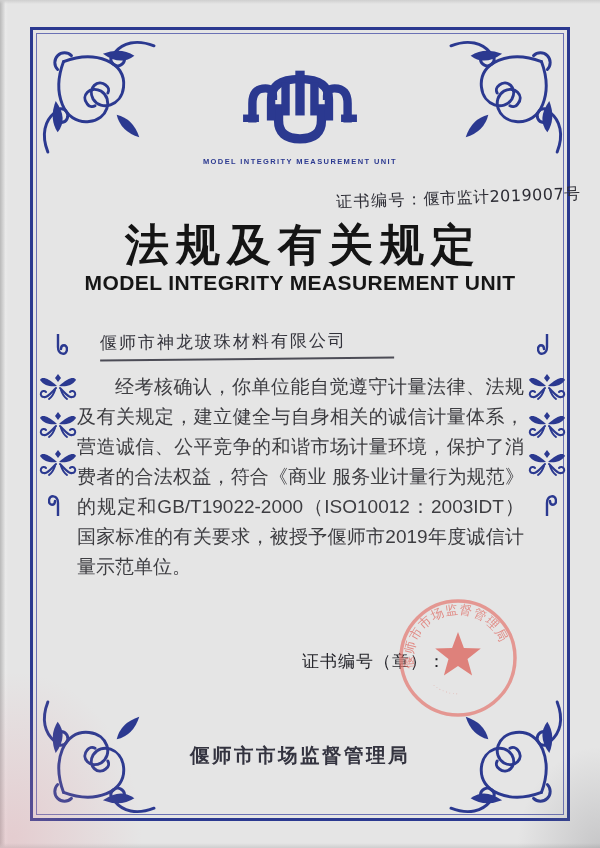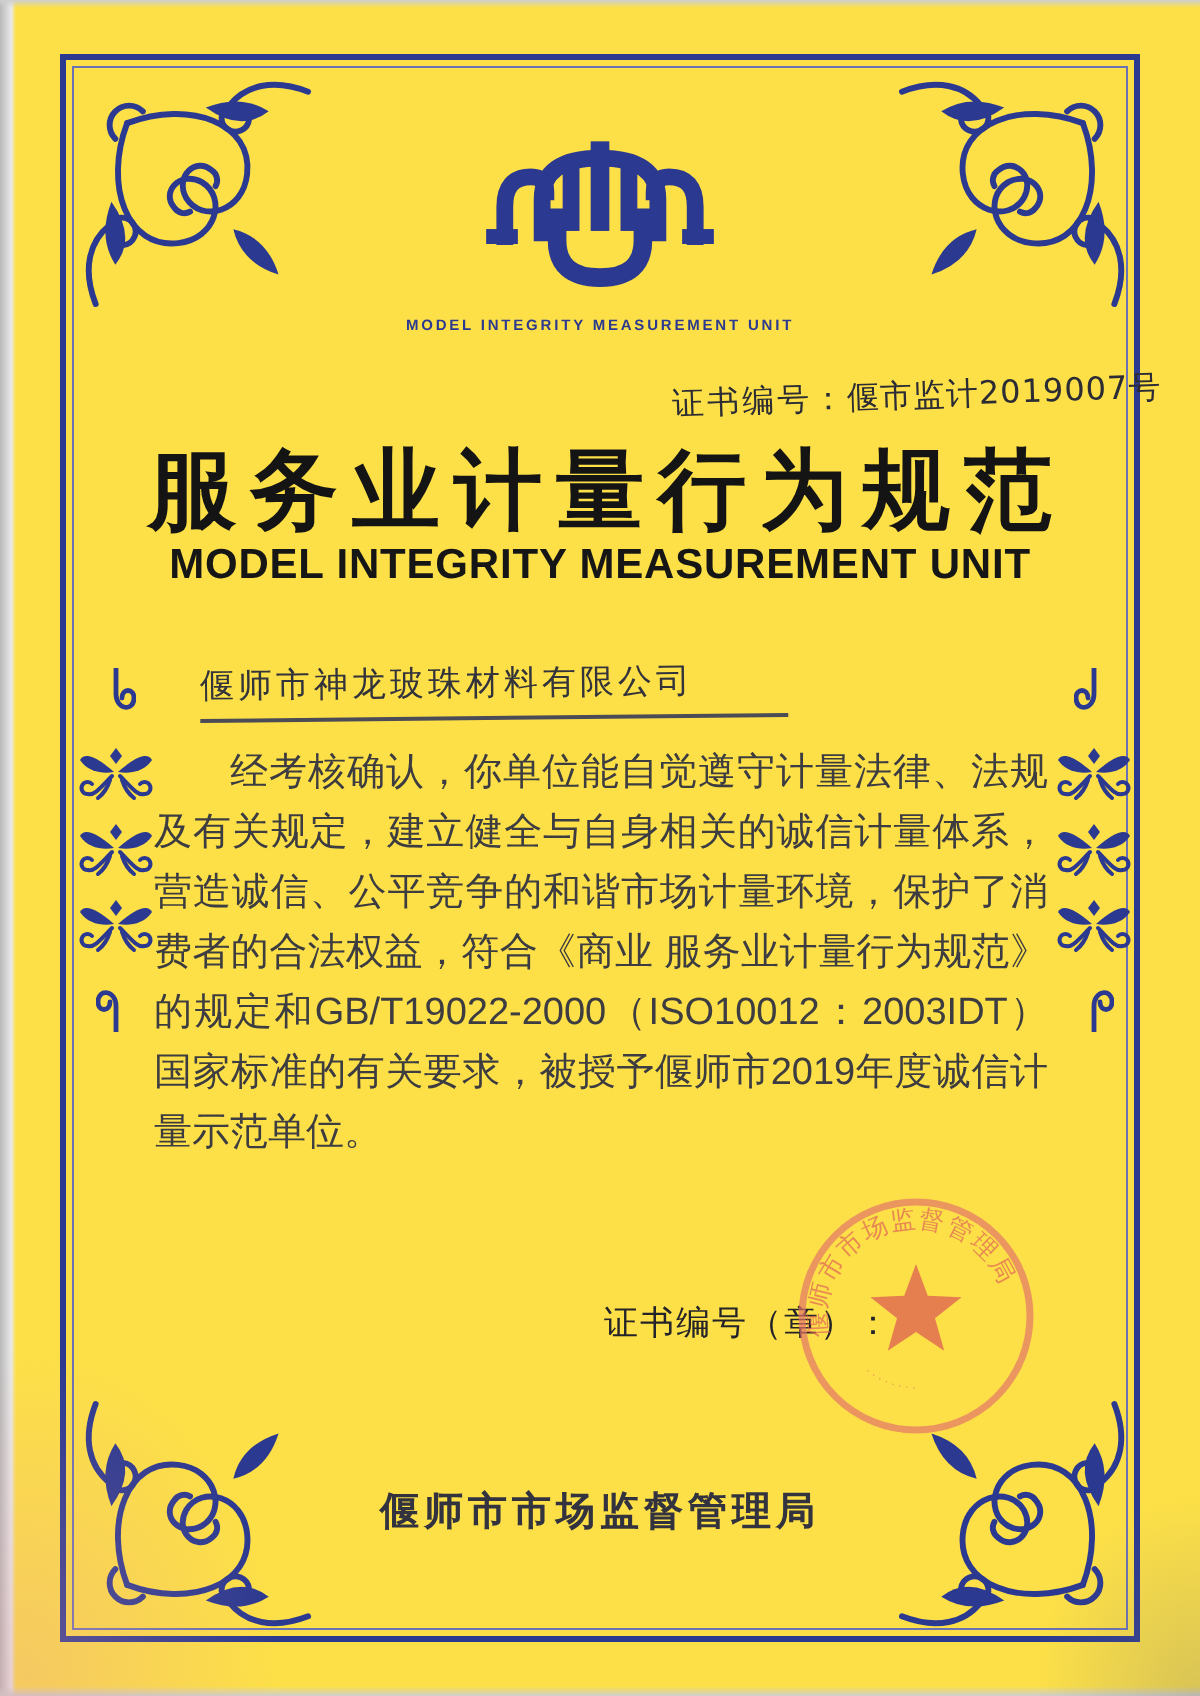--- a/index.html
+++ b/index.html
@@ -1,17 +1,17 @@
 <!DOCTYPE html>
 <html><head>
 <meta charset="utf-8">
 <style>
   html,body{margin:0;padding:0;width:600px;height:848px;background:#ffffff;overflow:hidden;
     font-family:"Liberation Sans","DejaVu Sans",sans-serif;}
-  .page{position:absolute;inset:0;background:#fde047;}
+  .page{position:absolute;inset:0;background:#e5e5e5;}
   
   .scan-left{position:absolute;left:0;top:0;bottom:0;width:8px;
     background:linear-gradient(90deg,#b9b9b9,#e9e9e9 70%,rgba(255,255,255,0));pointer-events:none;}
   .scan-top{position:absolute;left:0;top:0;right:0;height:4px;
     background:linear-gradient(#cfcfcf,rgba(255,255,255,0));pointer-events:none;}
   .scan-bottom{position:absolute;left:0;bottom:0;right:0;height:5px;
     background:linear-gradient(rgba(255,255,255,0),#cfcfcf);pointer-events:none;}
   .tint-pink{position:absolute;left:0;bottom:0;width:160px;height:200px;
     background:radial-gradient(ellipse at 8% 95%,rgba(226,148,158,.30),rgba(226,148,158,0) 62%);pointer-events:none;}
   .curl-shadow{position:absolute;right:0;bottom:0;width:90px;height:110px;
@@ -165,21 +165,21 @@
         <rect x="124" y="52" width="17" height="8"></rect>
       </g>
     </svg>
     <div class="logo-caption">MODEL INTEGRITY MEASUREMENT UNIT</div>
   </div>
 
   <div class="cert-line hand">
     <span>证书编号：</span><span class="num">偃市监计2019007号</span>
   </div>
 
-  <div class="title-zh">服务业计量行为规范</div>
+  <div class="title-zh">法规及有关规定</div>
   <div class="title-en">MODEL INTEGRITY MEASUREMENT UNIT</div>
 
   <div class="awardee hand">偃师市神龙玻珠材料有限公司</div>
 
   <p class="body-text">经考核确认，你单位能自觉遵守计量法律、法规及有关规定，建立健全与自身相关的诚信计量体系，营造诚信、公平竞争的和谐市场计量环境，保护了消费者的合法权益，符合《商业 服务业计量行为规范》的规定和GB/T19022-2000（ISO10012：2003IDT）国家标准的有关要求，被授予偃师市2019年度诚信计量示范单位。</p>
 
   <div class="issuer">证书编号（章）：</div>
 
   <svg class="seal" viewBox="0 0 148 148">
     <defs>

